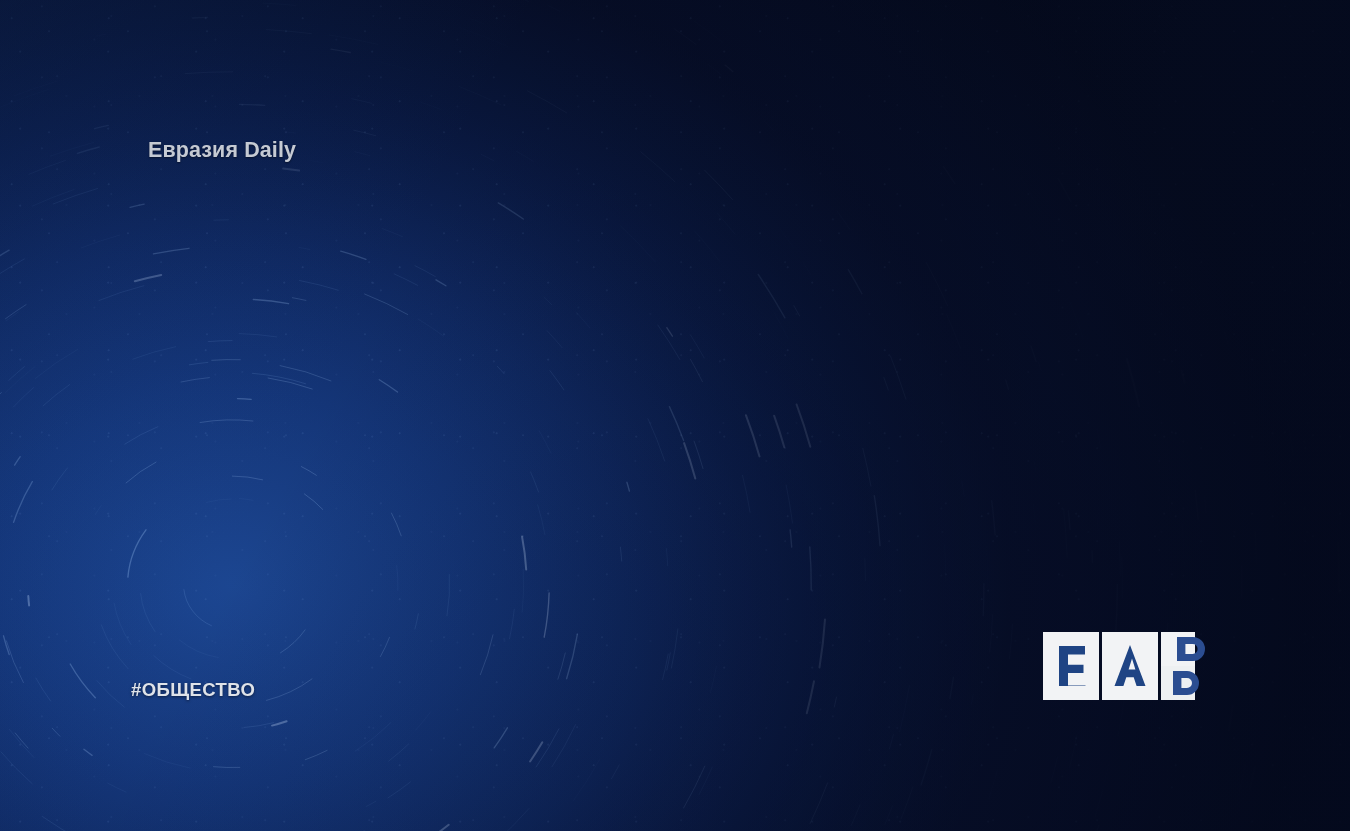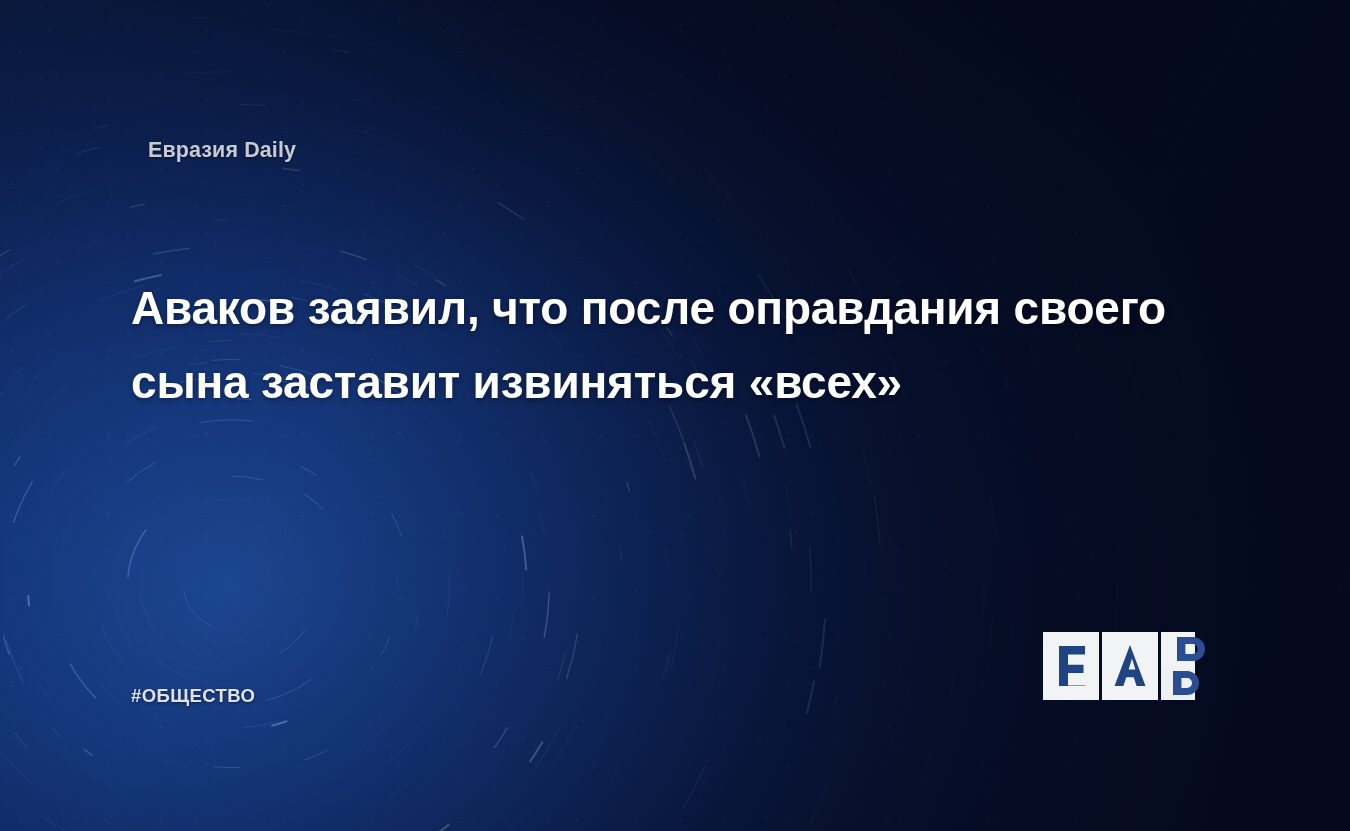--- a/index.html
+++ b/index.html
@@ -126,21 +126,20 @@
   .category {
     position: absolute;
     left: 131px;
     top: 679px;
     font-size: 18.5px;
     font-weight: bold;
     letter-spacing: 0.4px;
     color: #dfe3e9;
     text-shadow: 0 1px 3px rgba(0,0,0,0.5);
     white-space: nowrap;
-    margin-top: 6px;
   }
 
   
   .logo {
     position: absolute;
     left: 1043px;
     top: 632px;
     width: 178px;
     height: 68px;
     display: flex;
@@ -587,21 +586,20 @@
       </g>
   </svg>
 
   <div class="bg-vignette"></div>
   <div class="bg-darken-tr"></div>
 
   <div class="content">
 
     <div class="brand">Евразия Daily</div>
 
-    <h1 class="headline">Аваков заявил, что после оправдания своего сына заставит извиняться «всех»</h1>
 
     <div class="category">#ОБЩЕСТВО</div>
 
     <div class="logo">
 
       <div class="logo-tile">
         <svg viewBox="0 0 56 68" aria-hidden="true">
           <rect x="0" y="0" width="56" height="68" fill="#f2f3f5"></rect>
           <path d="M16 14 h26 v8.5 H25 v10.2 h15.5 v8.4 H25 v12.4 h17.5 V54 H16 Z" fill="#1f4484"></path>
         </svg>

